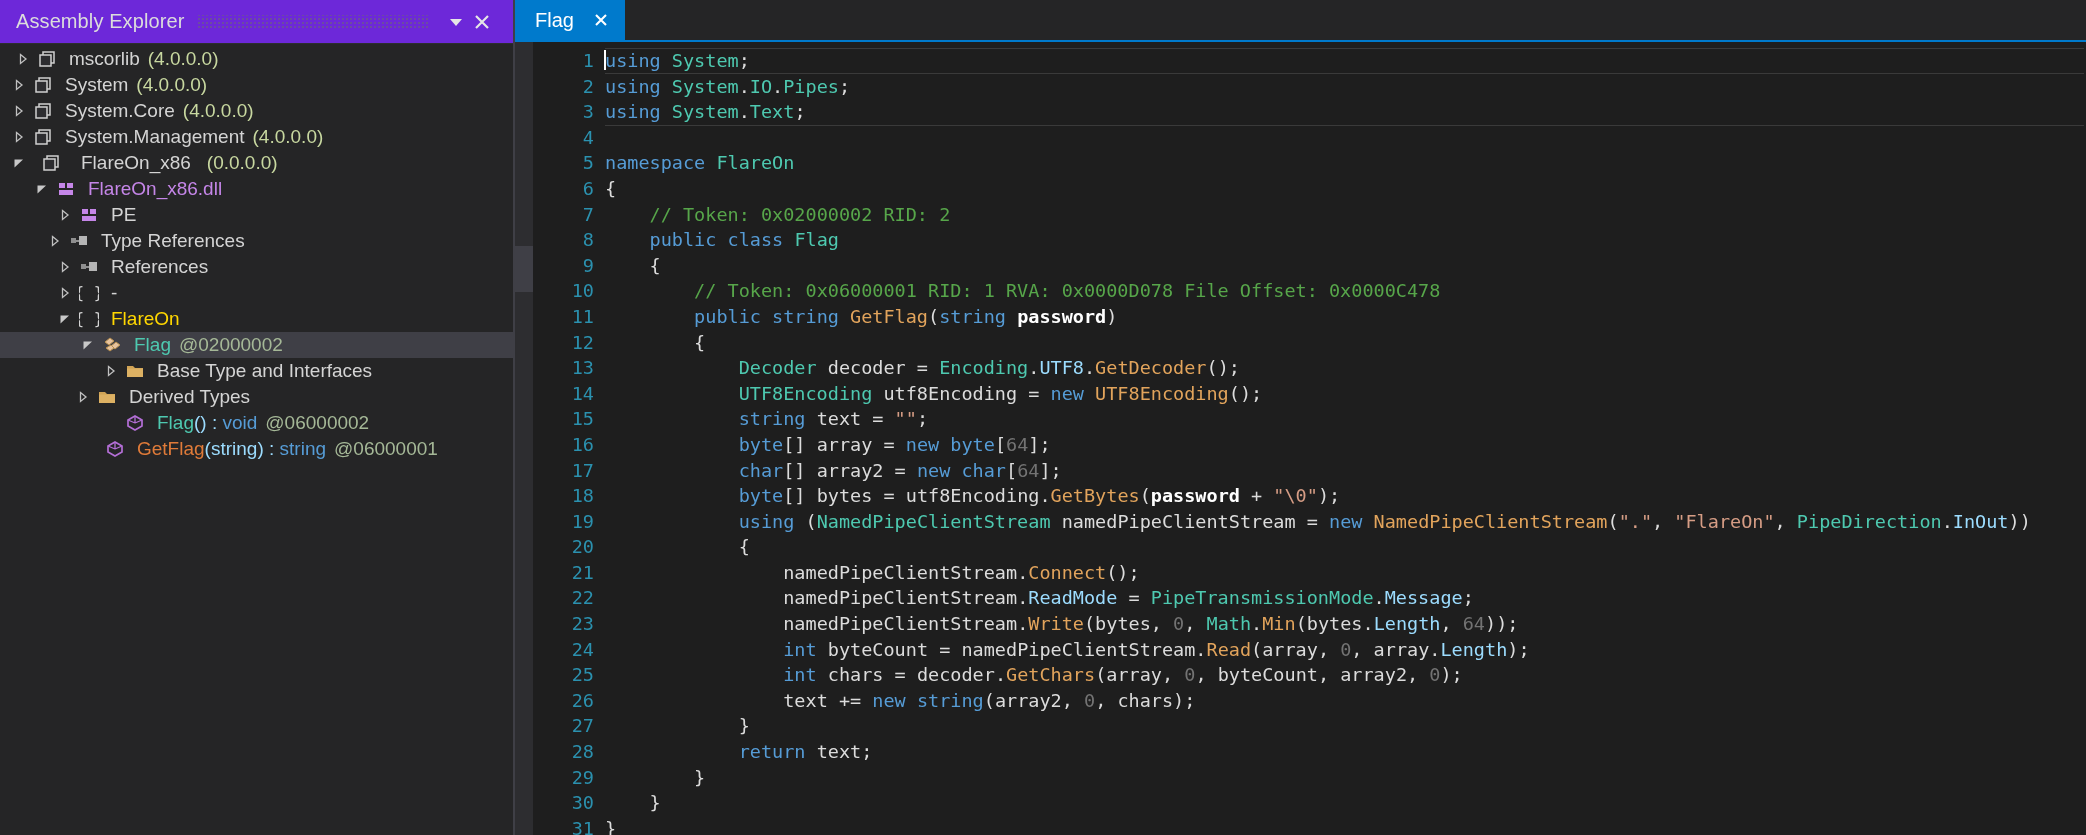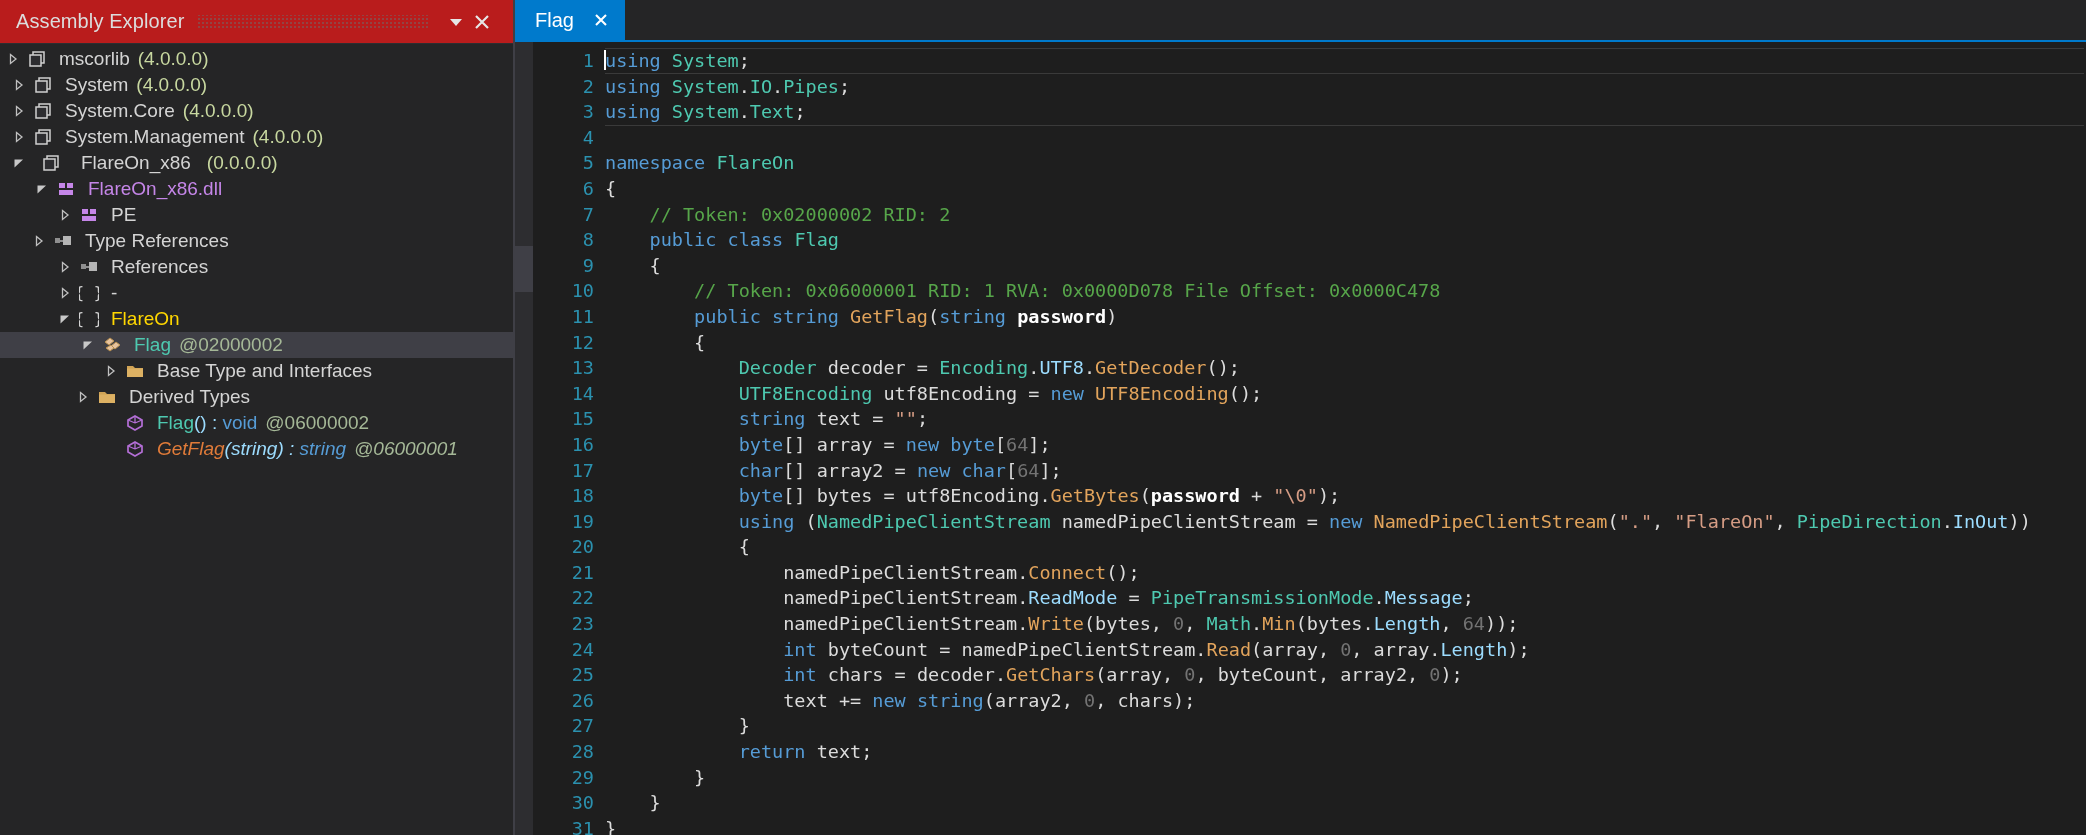--- a/index.html
+++ b/index.html
@@ -31,21 +31,21 @@
     flex-direction: column;
     flex: 0 0 515px;
     position: relative;
   }
   .panel-header {
     height: 44px;
     flex: 0 0 44px;
     display: flex;
     align-items: center;
     padding: 0 18px 0 16px;
-    background: #b91c1c;
+    background: #6d28d9;
     border-bottom: 1px solid #2d2d30;
   }
   .panel-title {
     color: #dcdcdc;
     font-size: 20px;
     font-family: "Liberation Sans", sans-serif;
     white-space: nowrap;
     letter-spacing: 0.1px;
   }
   .panel-grip {
@@ -246,21 +246,21 @@
           </svg>
       </span>
       <span class="hdr-btn">
         <svg width="20" height="20" viewBox="0 0 20 20">
           <path d="M4 4 L16 16 M16 4 L4 16" stroke="#e6e6e6" stroke-width="2.2" fill="none"></path>
         </svg>
       </span>
     </div>
 
     <div class="tree-scroll" id="tree-scroll">
-        <div class="tree-row" style="padding-left: 2px;">
+        <div class="tree-row" style="padding-left: 12px;">
           <span class="tw">
             <svg width="14" height="14" viewBox="0 0 14 14">
               <path d="M4.5 2.5 L10 7 L4.5 11.5 Z" fill="none" stroke="#c0c0c0" stroke-width="1.3"></path>
             </svg>
           </span>
           <span class="ticon">
             <svg width="20" height="20" viewBox="0 0 20 20">
               <rect x="6" y="3" width="11" height="11" fill="none" stroke="#d0d0d0" stroke-width="1.5"></rect>
               <rect x="3" y="6" width="11" height="11" fill="#2d2d30" stroke="#d0d0d0" stroke-width="1.5"></rect>
             </svg>
@@ -351,21 +351,21 @@
           </span>
           <span class="ticon">
             <svg width="20" height="20" viewBox="0 0 20 20">
               <rect x="3" y="4" width="6" height="5" fill="#c586e8"></rect>
               <rect x="11" y="4" width="6" height="5" fill="#c586e8"></rect>
               <rect x="3" y="11" width="14" height="5" fill="#c586e8"></rect>
             </svg>
           </span>
           <span class="tlabel">PE</span>
         </div>
-        <div class="tree-row" style="padding-left: 28px;">
+        <div class="tree-row" style="padding-left: 44px;">
           <span class="tw">
             <svg width="14" height="14" viewBox="0 0 14 14">
               <path d="M4.5 2.5 L10 7 L4.5 11.5 Z" fill="none" stroke="#c0c0c0" stroke-width="1.3"></path>
             </svg>
           </span>
           <span class="ticon">
             <svg width="20" height="20" viewBox="0 0 20 20">
               <rect x="2" y="7" width="5" height="5" fill="#8f8f8f"></rect>
               <rect x="10" y="5" width="8" height="9" fill="#b5b5b5"></rect>
               <rect x="7" y="9" width="3" height="2" fill="#8f8f8f"></rect>
@@ -462,21 +462,21 @@
           <span class="tw"></span>
           <span class="ticon">
             <svg width="20" height="20" viewBox="0 0 20 20">
               <path d="M10 3 L17 7 L17 13 L10 17 L3 13 L3 7 Z" fill="none" stroke="#b46fd6" stroke-width="1.7"></path>
               <path d="M10 3 L10 10 M10 10 L3 7 M10 10 L17 7" stroke="#b46fd6" stroke-width="1.3" fill="none"></path>
             </svg>
           </span>
           <span class="tlabel" style="color: rgb(78, 201, 176); text-align: center;"><span style="color: rgb(78, 201, 176);">Flag</span><span><span style="color: rgb(156, 220, 254);">() :</span><span style="color: rgb(86, 156, 214);"> void</span></span></span>
           <span class="tlabel" style="color: rgb(165, 184, 151); margin-left: 8px;">@06000002</span>
         </div>
-        <div class="tree-row" style="padding-left: 100px; font-style: italic;">
+        <div class="tree-row" style="padding-left: 80px;">
           <span class="tw"></span>
           <span class="ticon">
             <svg width="20" height="20" viewBox="0 0 20 20">
               <path d="M10 3 L17 7 L17 13 L10 17 L3 13 L3 7 Z" fill="none" stroke="#b46fd6" stroke-width="1.7"></path>
               <path d="M10 3 L10 10 M10 10 L3 7 M10 10 L17 7" stroke="#b46fd6" stroke-width="1.3" fill="none"></path>
             </svg>
           </span>
           <span class="tlabel" style="color: rgb(224, 123, 57);"><span style="color: rgb(224, 123, 57);">GetFlag</span><span><span style="color: rgb(156, 220, 254);">(string) :</span><span style="color: rgb(86, 156, 214);"> string</span></span></span>
           <span class="tlabel" style="color: rgb(165, 184, 151); margin-left: 8px;">@06000001</span>
         </div>

